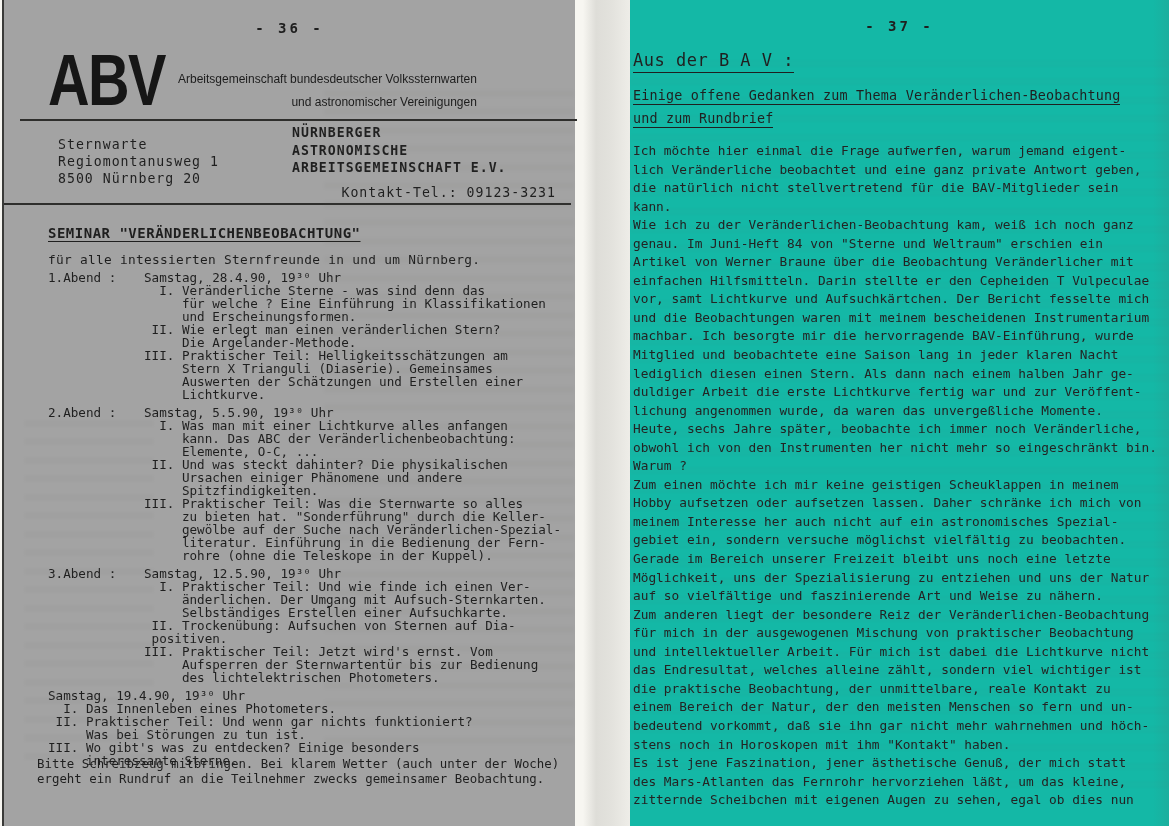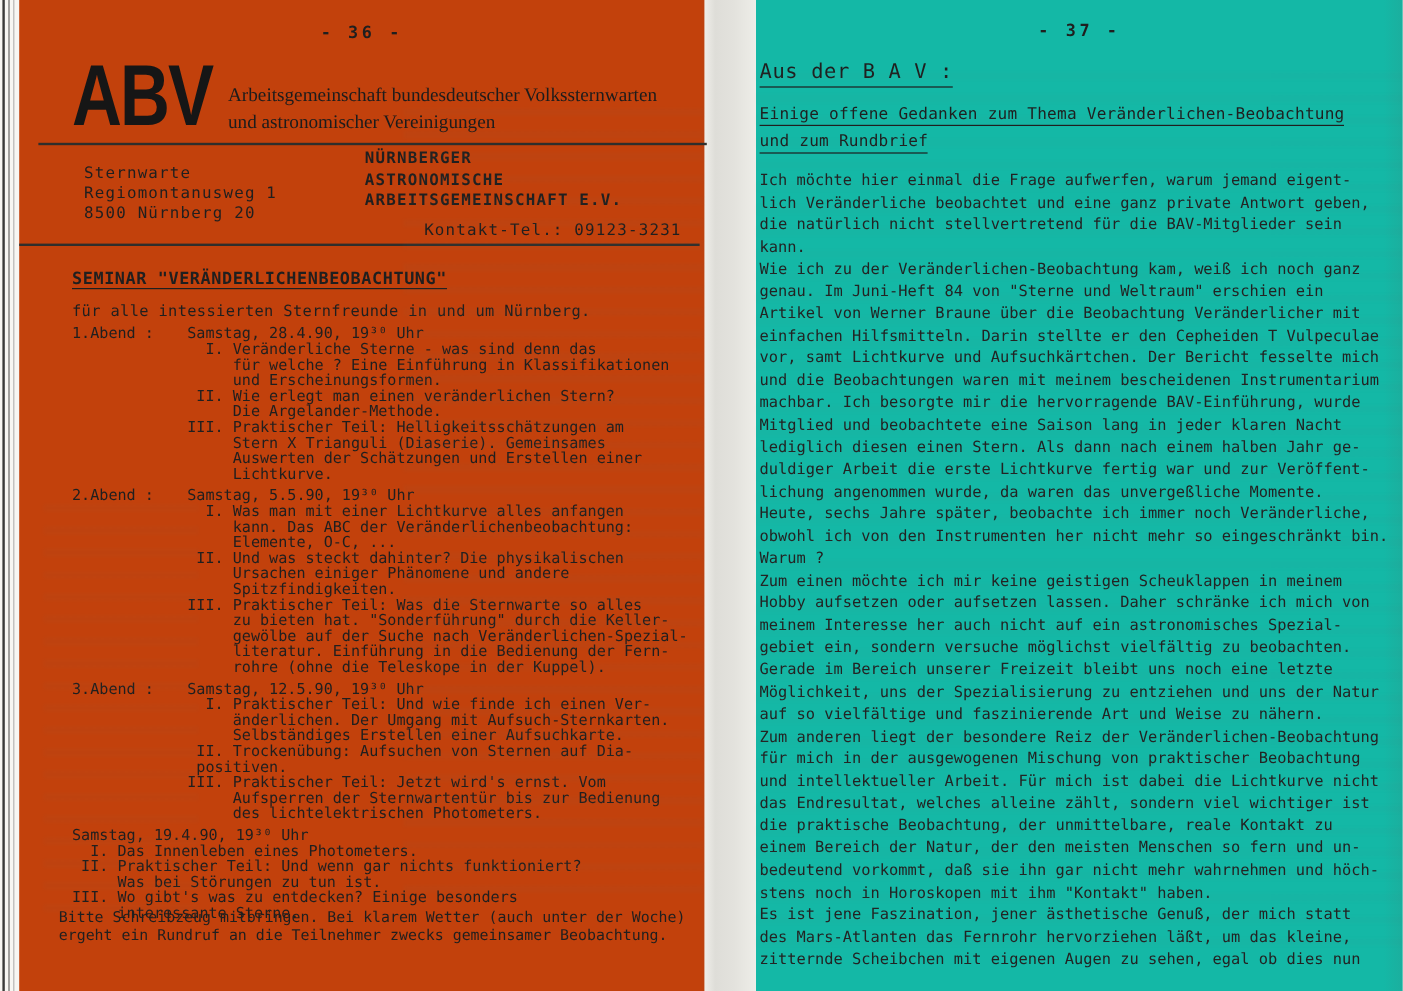--- a/index.html
+++ b/index.html
@@ -3,21 +3,21 @@
 <meta charset="utf-8">
 <style>
   html,body{margin:0;padding:0;}
   body{
     width:1169px;height:826px;position:relative;overflow:hidden;
     background:#f7f6f1;
     font-family:"DejaVu Sans Mono", monospace;
     color:#1f1f1f;
   }
   .page{position:absolute;top:0;height:826px;}
-  #left-page{left:16px;width:571px;background:#c2410c;}
+  #left-page{left:4px;width:571px;background:#a3a3a3;}
   #right-page{left:630px;width:539px;background:#14b8a6;}
   
   .edge-line{position:absolute;top:0;height:826px;background:#3a3a38;}
   #edge1{left:2px;width:2px;}
   #edge2{left:7px;width:1px;opacity:.75;}
   #edge3{left:11px;width:1px;opacity:.35;}
   #gutter{
     position:absolute;left:583px;top:0;width:52px;height:826px;
     background:linear-gradient(90deg, rgba(92,92,86,0) 0%, rgba(92,92,86,.16) 25%,
                rgba(92,92,86,.13) 55%, rgba(92,92,86,.04) 100%);
@@ -37,22 +37,22 @@
   #left-pagenum{left:0;top:20px;width:571px;text-align:center;}
   #right-pagenum{left:0;top:18px;width:539px;text-align:center;}
   #abv-logo{
     position:absolute;left:44px;top:44px;
     font-family:"Liberation Sans", sans-serif;font-weight:bold;font-size:72px;
     letter-spacing:-2px;color:#161616;line-height:1;
     transform:scaleX(.80);transform-origin:left top;
   }
   #org-name{
     position:absolute;left:174px;top:68px;
-    font-family:Liberation Serif, serif;font-size:16px;line-height:23px;
-    color:#1c1c1c;white-space:pre;
+    font-family:Liberation Sans, sans-serif;font-size:12px;line-height:23px;
+    color:#1c1c1c;white-space:pre;text-align:right;
   }
   .rule{position:absolute;background:#2e2e2c;height:2px;}
   #rule1{left:16px;top:119px;width:557px;}
   #rule2{left:0px;top:203px;width:567px;}
   #address{position:absolute;left:54px;top:136px;font-size:13.2px;line-height:17px;
     letter-spacing:1px;white-space:pre;}
   #club{position:absolute;left:288px;top:124px;font-size:13.2px;line-height:17.5px;
     font-weight:bold;letter-spacing:1px;white-space:pre;}
   #contact{position:absolute;left:0;top:185px;width:552px;text-align:right;
     font-size:13.2px;letter-spacing:1px;}

